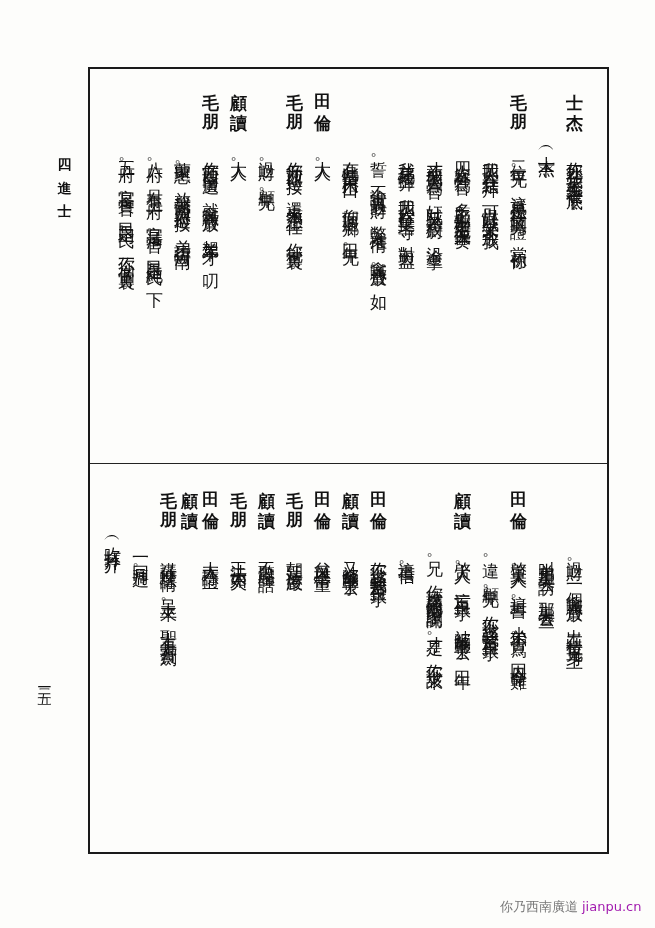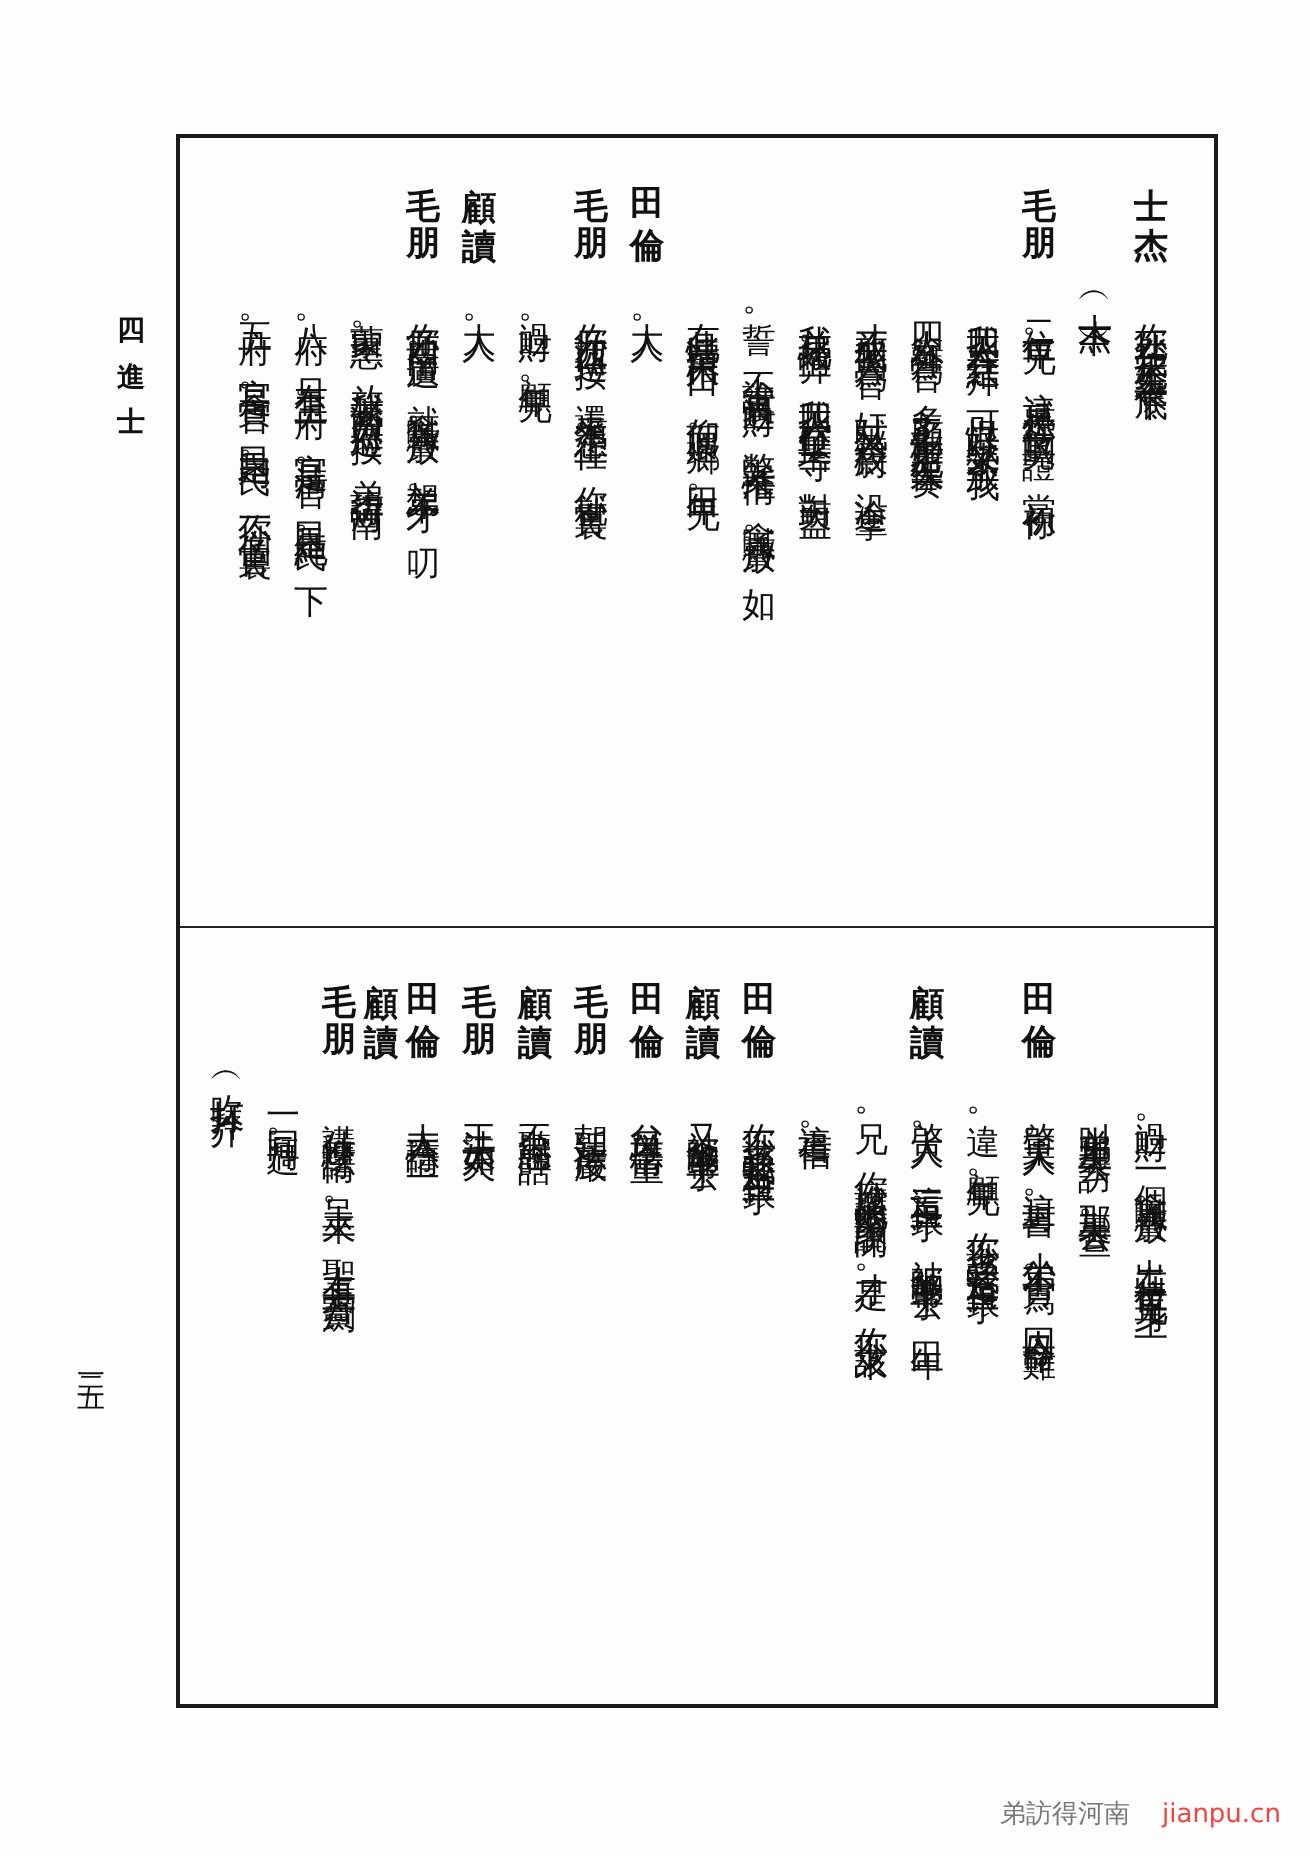--- a/index.html
+++ b/index.html
@@ -35,21 +35,21 @@
   }
   .page-num {
     position:absolute; left:32px; top:678px; width:22px;
     writing-mode: vertical-rl; text-orientation: upright;
     font-size:14px; letter-spacing:2px;
   }
   .watermark {
     position:absolute; left:500px; top:898px; font-size:13px;
     font-family:"DejaVu Sans", sans-serif; color:#777;
   }
-  .watermark .dom { color:#ef4444; margin-left:16px;text-align:right; }
+  .watermark .dom { color:#a21caf; margin-left:4px;text-align:right; }
 </style>
 </head>
 <body>
 
 <div class="frame"></div>
 <div class="divider"></div>
 
 <div class="margin-title">四進士</div>
 <div class="page-num">二一五</div>
 
@@ -121,14 +121,14 @@
 
   <div class="spk" style="left:179px;top:478px">顧讀</div>
 
   <div class="spk" style="left:158px;top:478px">毛朋</div>
   <div class="col" style="left:158px;top:548px">講什麼諒情。呈上來。聖上有上方寶劍</div>
   <div class="col" style="left:130px;top:548px">一同拜過。</div>
   <div class="col" style="left:102px;top:530px">（吹打拜介）</div>
 </div>
 
 <div class="watermark">
-  <span>弟訪得河南</span><span class="dom">jianpu.cn</span>
+  <span>你乃西南廣道</span><span class="dom">jianpu.cn</span>
 </div>
 
 </body></html>

